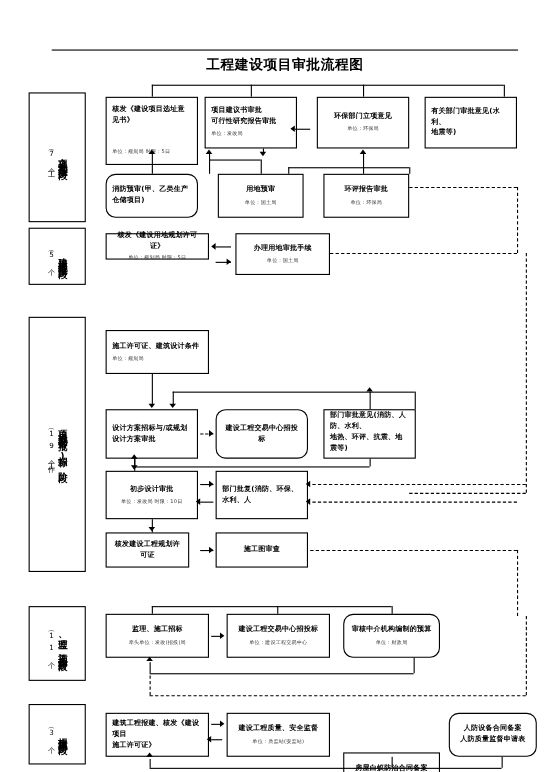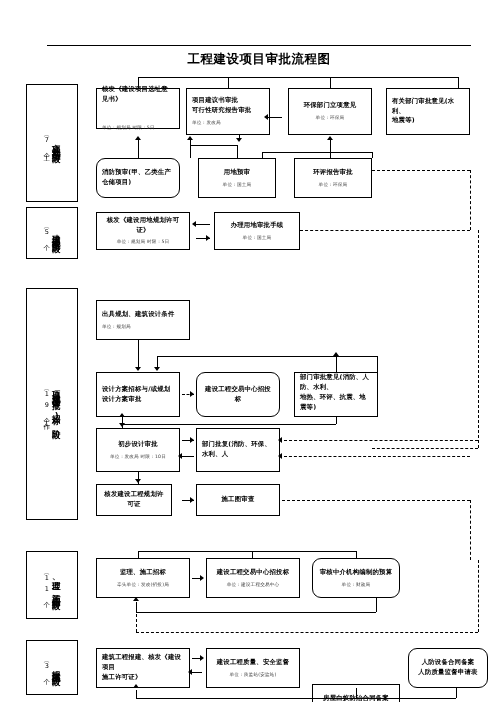--- a/index.html
+++ b/index.html
@@ -86,21 +86,21 @@
     <span class="vlabel">报建施工阶段</span>
     <span class="vdays">（3个</span>
   </div>
 
   <div class="ln h" style="left:138px;top:77px;width:320px;"></div>
   <div class="ln v" style="left:138px;top:77px;height:11px;"></div>
   <div class="ln v" style="left:228px;top:77px;height:11px;"></div>
   <div class="ln v" style="left:330px;top:77px;height:11px;"></div>
   <div class="ln v" style="left:458px;top:77px;height:11px;"></div>
 
-  <div class="node" style="left:96px;top:88px;width:84px;height:41px;gap:17px;">
+  <div class="node" style="left:96px;top:88px;width:84px;height:62px;gap:17px;">
     <div class="t">核发《建设项目选址意见书》</div>
     <div class="sub">单位：规划局     时限：5日</div>
   </div>
 
   <div class="node" style="left:186px;top:88px;width:84px;height:47px;">
     <div class="t">项目建议书审批</div>
     <div class="t">可行性研究报告审批</div>
     <div class="sub">单位：发改局</div>
   </div>
 
@@ -144,21 +144,21 @@
   <div class="arw dn" style="left:236px;top:138px;"></div>
   <div class="ln v" style="left:239px;top:135px;height:5px;"></div>
 
   <div class="ln v" style="left:330px;top:140px;height:18px;"></div>
   <div class="arw up" style="left:327px;top:136px;"></div>
 
   <div class="ln h" style="left:262px;top:152px;width:110px;"></div>
   <div class="ln v" style="left:262px;top:152px;height:6px;"></div>
   <div class="ln v" style="left:372px;top:152px;height:6px;"></div>
 
-  <div class="node" style="left:96px;top:212px;width:94px;height:38px;">
+  <div class="node" style="left:96px;top:212px;width:94px;height:24px;">
     <div class="t ctr">核发《建设用地规划许可证》</div>
     <div class="sub ctr">单位：规划局     时限：5日</div>
   </div>
 
   <div class="node" style="left:214px;top:212px;width:86px;height:38px;">
     <div class="t ctr">办理用地审批手续</div>
     <div class="sub ctr">单位：国土局</div>
   </div>
 
   <div class="ln h" style="left:196px;top:224px;width:14px;"></div>
@@ -167,21 +167,21 @@
   <div class="arw rt" style="left:206px;top:235px;"></div>
 
   <div class="dash-h" style="left:300px;top:230px;width:170px;"></div>
   <div class="dash-v" style="left:470px;top:170px;height:60px;"></div>
   <div class="dash-h" style="left:372px;top:170px;width:98px;"></div>
 
   <div class="dash-v" style="left:478px;top:230px;height:218px;"></div>
   <div class="dash-h" style="left:372px;top:448px;width:106px;"></div>
 
   <div class="node" style="left:96px;top:300px;width:94px;height:40px;">
-    <div class="t">出具规划、建筑设计条件</div>
+    <div class="t">施工许可证、建筑设计条件</div>
     <div class="sub">单位：规划局</div>
   </div>
 
   <div class="node" style="left:96px;top:372px;width:84px;height:45px;">
     <div class="t">设计方案招标与/或规划</div>
     <div class="t">设计方案审批</div>
   </div>
 
   <div class="node rounded" style="left:196px;top:372px;width:84px;height:45px;">
     <div class="t ctr">建设工程交易中心招投标</div>

